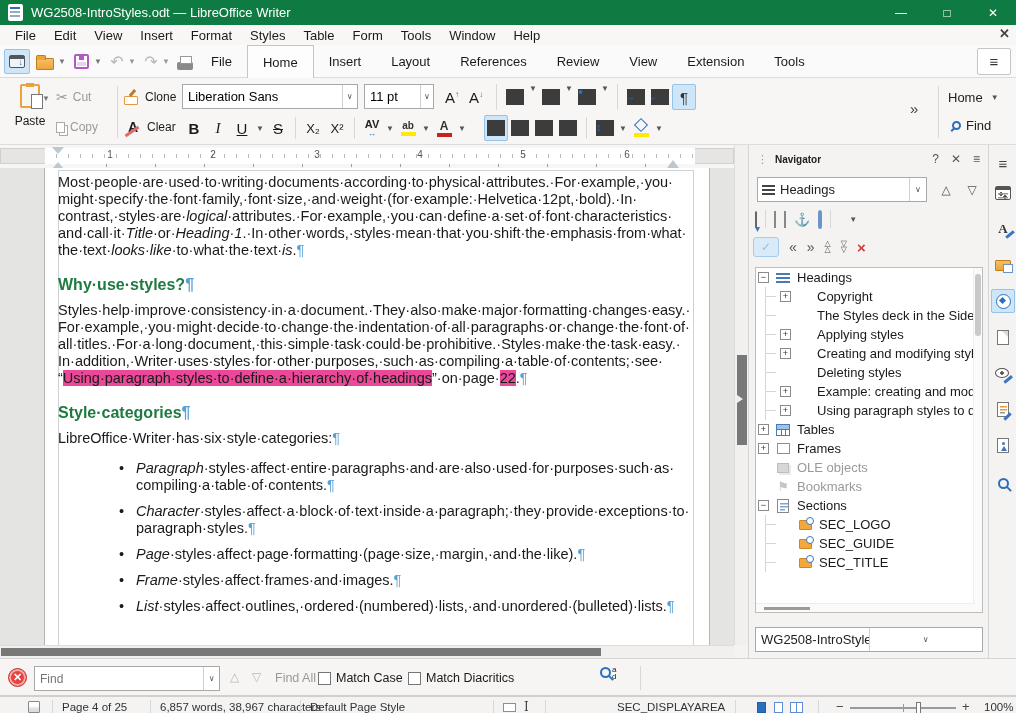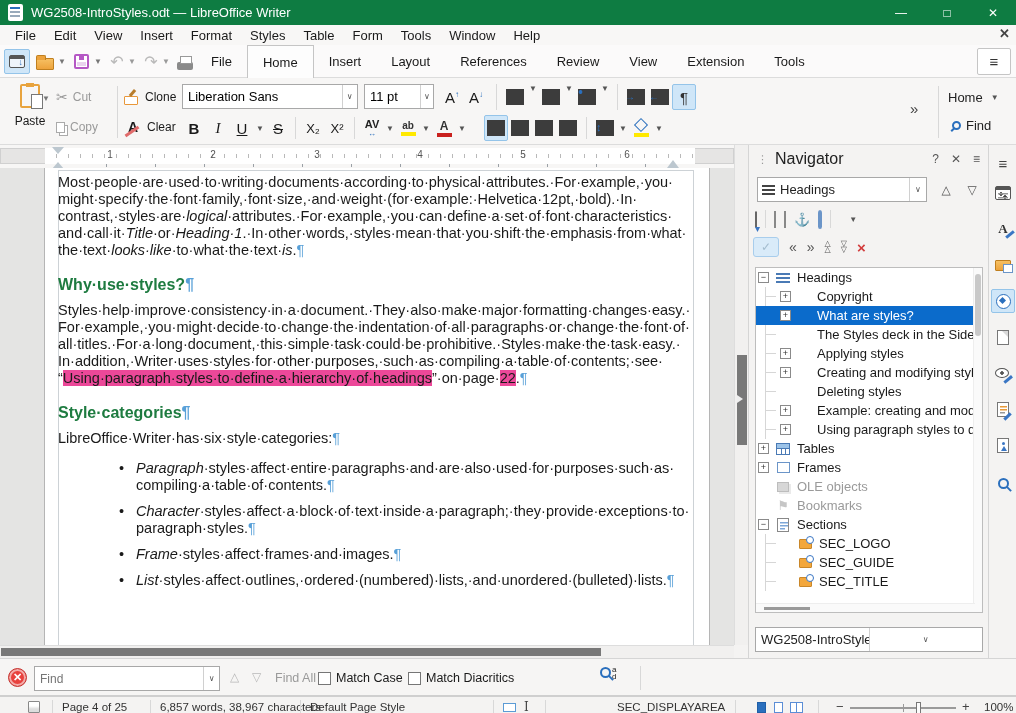--- a/index.html
+++ b/index.html
@@ -129,21 +129,21 @@
   
   .vscroll{position:absolute;left:734px;top:145px;width:14px;height:500px;background:#f1f0ef;border-left:1px solid #ddd}
   .vthumb{position:absolute;left:2px;top:210px;width:10px;height:90px;background:#787878}
   .sidegrip{position:absolute;left:2px;top:250px;width:0;height:0;border:4px solid transparent;border-left:6px solid #eee}
   .hscroll{position:absolute;left:0;top:645px;width:734px;height:13px;background:#f1f0ef;border-top:1px solid #ddd}
   .hthumb{position:absolute;left:1px;top:2px;width:600px;height:8px;background:#787878}
   
   .navig{position:absolute;left:748px;top:145px;width:240px;height:513px;background:#f4f3f2;border-left:1px solid #d5d5d5}
   .nav-head{position:absolute;left:0;top:0;width:100%;height:28px;display:flex;align-items:center;padding:0 8px;gap:4px}
   .drag-dots{color:#999;font-size:11px;letter-spacing:-1px}
-  .nav-title{font-weight:normal;font-size:16px;margin-left:4px}
+  .nav-title{font-weight:bold;font-size:10px;margin-left:4px}
   .nav-hbtns{margin-left:auto;display:flex;gap:12px;color:#555;font-size:12px}
   .moderow{position:absolute;left:8px;top:32px;display:flex;align-items:center}
   .mode-combo{width:170px}
   .mini-lines{width:13px;height:10px;margin-left:4px;background:linear-gradient(#444,#444) 0 0/13px 2px,linear-gradient(#444,#444) 0 4px/13px 2px,linear-gradient(#444,#444) 0 8px/13px 2px;background-repeat:no-repeat;flex:none}
   .mode-combo span{padding:0 5px}
   .updown{display:flex;gap:4px;margin-left:8px;font-size:12px;color:#555}
   .updown span{width:22px;height:22px;display:flex;align-items:center;justify-content:center}
   .navrow1{position:absolute;left:6px;top:62px;height:24px;display:flex;align-items:center;gap:8px}
   .navrow2{position:absolute;left:4px;top:90px;height:24px;display:flex;align-items:center;gap:10px}
   .n-master{width:14px;height:12px;border:1.5px solid #666;border-radius:2px;position:relative;background:#fff}
@@ -478,20 +478,21 @@
       <span class="tb-line-v2"></span>
       <div class="ptext">
         <p class="doc-p"><span>Most·​people·​are·​used·​to·​writing·​documents·​according·​to·​physical·​attributes.·​For·​example,·​you·​might·​specify·​the·​font·​family,·​font·​size,·​and·​weight·​(for·​example:·​Helvetica·​12pt,·​bold).·​In·​contrast,·​styles·​are·​</span><span class="it">logical</span><span>·​attributes.·​For·​example,·​you·​can·​define·​a·​set·​of·​font·​characteristics·​and·​call·​it·​</span><span class="it">Title</span><span>·​or·​</span><span class="it">Heading·​1</span><span>.·​In·​other·​words,·​styles·​mean·​that·​you·​shift·​the·​emphasis·​from·​what·​the·​text·​</span><span class="it">looks·​like</span><span>·​to·​what·​the·​text·​</span><span class="it">is</span><span>.</span><span class="pm">¶</span></p>
         <h2 class="doc-h2"><span>Why·​use·​styles?</span><span class="pm">¶</span></h2>
         <p class="doc-p"><span>Styles·​help·​improve·​consistency·​in·​a·​document.·​They·​also·​make·​major·​formatting·​changes·​easy.·​For·​example,·​you·​might·​decide·​to·​change·​the·​indentation·​of·​all·​paragraphs·​or·​change·​the·​font·​of·​all·​titles.·​For·​a·​long·​document,·​this·​simple·​task·​could·​be·​prohibitive.·​Styles·​make·​the·​task·​easy.·​In·​addition,·​Writer·​uses·​styles·​for·​other·​purposes,·​such·​as·​compiling·​a·​table·​of·​contents;·​see·​“</span><span class="sh">Using·​paragraph·​styles·​to·​define·​a·​hierarchy·​of·​headings</span><span>”·​on·​page·​</span><span class="sh">22</span><span>.</span><span class="pm">¶</span></p>
         <h2 class="doc-h2"><span>Style·​categories</span><span class="pm">¶</span></h2>
         <p class="doc-p"><span>LibreOffice·​Writer·​has·​six·​style·​categories:</span><span class="pm">¶</span></p>
         <ul class="doc-ul">
           <li><span><span class="it">Paragraph</span><span>·​styles·​affect·​entire·​paragraphs·​and·​are·​also·​used·​for·​purposes·​such·​as·​compiling·​a·​table·​of·​contents.</span><span class="pm">¶</span></span></li>
             <li><span><span class="it">Character</span><span>·​styles·​affect·​a·​block·​of·​text·​inside·​a·​paragraph;·​they·​provide·​exceptions·​to·​paragraph·​styles.</span><span class="pm">¶</span></span></li>
+            <li><span><span class="it">Page</span><span>·​styles·​affect·​page·​formatting·​(page·​size,·​margin,·​and·​the·​like).</span><span class="pm">¶</span></span></li>
             <li><span><span class="it">Frame</span><span>·​styles·​affect·​frames·​and·​images.</span><span class="pm">¶</span></span></li>
             <li><span><span class="it">List</span><span>·​styles·​affect·​outlines,·​ordered·​(numbered)·​lists,·​and·​unordered·​(bulleted)·​lists.</span><span class="pm">¶</span></span></li>
         </ul>
       </div>
     </div>
   </div>
   <div class="vscroll">
     <span class="vthumb"></span>
     <span class="sidegrip"></span>
   </div>
@@ -552,27 +553,20 @@
             <i></i>
           </span>
           <span class="tlbl">Headings</span>
         </div>
         <div class="trow lvl-1">
           <span class="texp ex-plus"></span>
           <span class="ticon ti-none">
             <i></i>
           </span>
           <span class="tlbl">Copyright</span>
-        </div>
-        <div class="trow selected lvl-1">
-          <span class="texp ex-plus"></span>
-          <span class="ticon ti-none">
-            <i></i>
-          </span>
-          <span class="tlbl">What are styles?</span>
         </div>
         <div class="trow lvl-1">
           <span class="texp ex-none"></span>
           <span class="ticon ti-none">
             <i></i>
           </span>
           <span class="tlbl">The Styles deck in the Sidebar</span>
         </div>
         <div class="trow lvl-1">
           <span class="texp ex-plus"></span>

